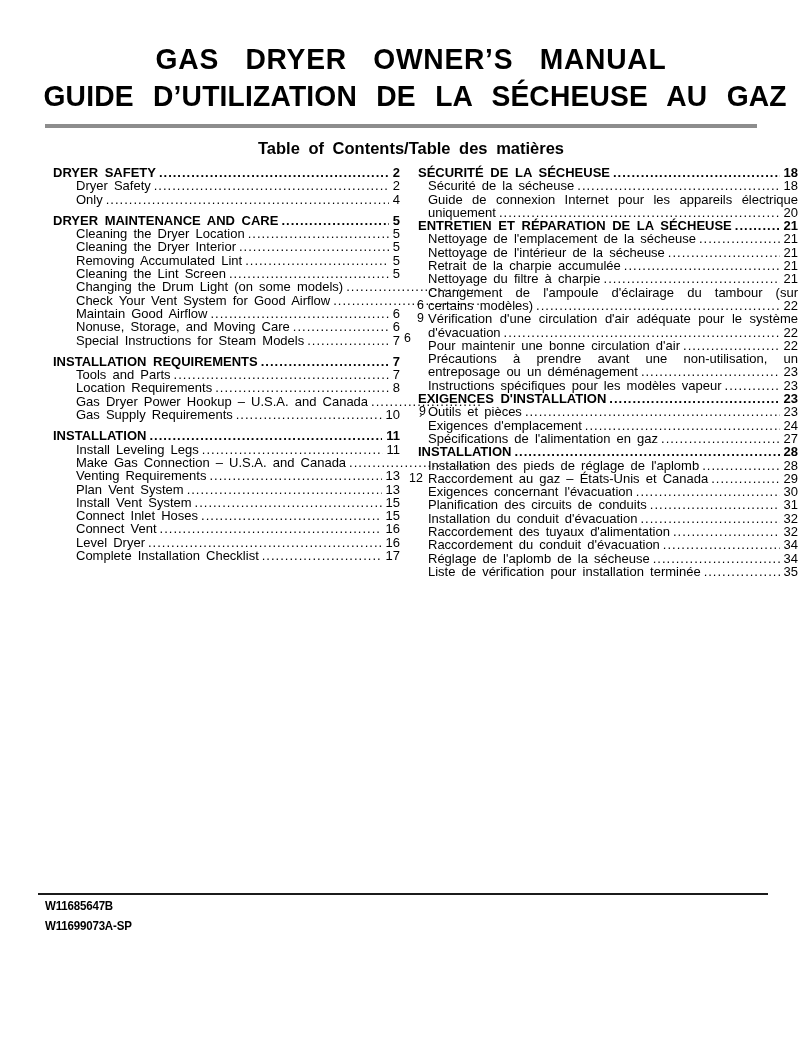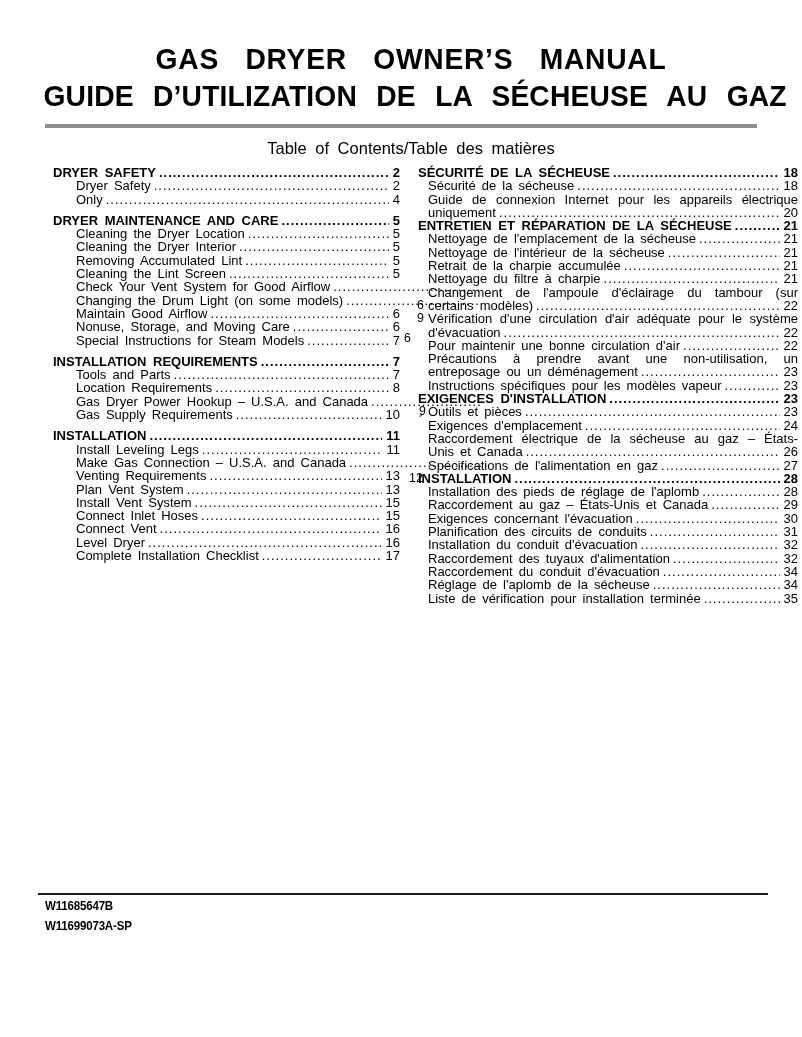--- a/index.html
+++ b/index.html
@@ -9,21 +9,21 @@
     font-family:"Liberation Sans","DejaVu Sans",sans-serif; color:#000;
   }
   
   .title-block { position:absolute; top:40px; left:20px; width:782px; text-align:center; font-weight:bold; }
   .title-line { transform:scaleX(0.94); transform-origin:50% 50%; white-space:nowrap; font-size:30px; line-height:37px; }
   .title-en { word-spacing:19px; letter-spacing:0.8px; }
   .title-fr { word-spacing:12px; letter-spacing:0.2px; }
   .title-rule { position:absolute; top:124px; left:45px; width:712px; height:4px; }
   
   .toc-heading { position:absolute; top:139px; left:20px; width:782px; text-align:center;
-    font-size:16.5px; font-weight:normal; word-spacing:4px; }
+    font-size:16.5px; font-weight:bold; word-spacing:4px; }
   
   .col { position:absolute; top:166px; font-size:13px; line-height:13.3px; word-spacing:2.5px;margin-left:8px; }
   .col-left  { left:45px;  width:347px; }
   .col-right { left:410px; width:380px; }
   .block.header { font-weight:bold; word-spacing:3px; }
   .col-left .block.header.gap { margin-top:8px; }
   .col-left  .block.item .ln { padding-left:23px; }
   .col-right .block.item .ln { padding-left:10px; }
   .ln { display:flex; align-items:baseline; }
   .ln.full { display:block; text-align:justify; text-align-last:justify; }
@@ -107,27 +107,27 @@
       </div>
       <div class="block item">
         <div class="ln">
           <span class="lbl">Cleaning the Lint Screen</span>
           <span class="leader"></span>
           <span class="pg">5</span>
         </div>
       </div>
       <div class="block item">
         <div class="ln ov">
+          <span class="lbl">Changing the Drum Light (on some models)</span>
+          <span class="leader"></span>
+        </div>
+      </div>
+      <div class="block item">
+        <div class="ln ov">
           <span class="lbl">Check Your Vent System for Good Airflow</span>
-          <span class="leader"></span>
-        </div>
-      </div>
-      <div class="block item">
-        <div class="ln ov">
-          <span class="lbl">Changing the Drum Light (on some models)</span>
           <span class="leader"></span>
         </div>
       </div>
       <div class="block item">
         <div class="ln">
           <span class="lbl">Maintain Good Airflow</span>
           <span class="leader"></span>
           <span class="pg">6</span>
         </div>
       </div>
@@ -357,28 +357,20 @@
           <span class="lbl">Outils et pièces</span>
           <span class="leader"></span>
           <span class="pg">23</span>
         </div>
       </div>
       <div class="block item">
         <div class="ln">
           <span class="lbl">Exigences d'emplacement</span>
           <span class="leader"></span>
           <span class="pg">24</span>
-        </div>
-      </div>
-      <div class="block item">
-        <div class="ln full">Raccordement électrique de la sécheuse au gaz – États-</div>
-        <div class="ln">
-          <span class="lbl">Unis et Canada</span>
-          <span class="leader"></span>
-          <span class="pg">26</span>
         </div>
       </div>
       <div class="block item">
         <div class="ln">
           <span class="lbl">Spécifications de l'alimentation en gaz</span>
           <span class="leader"></span>
           <span class="pg">27</span>
         </div>
       </div>
       <div class="block header">

